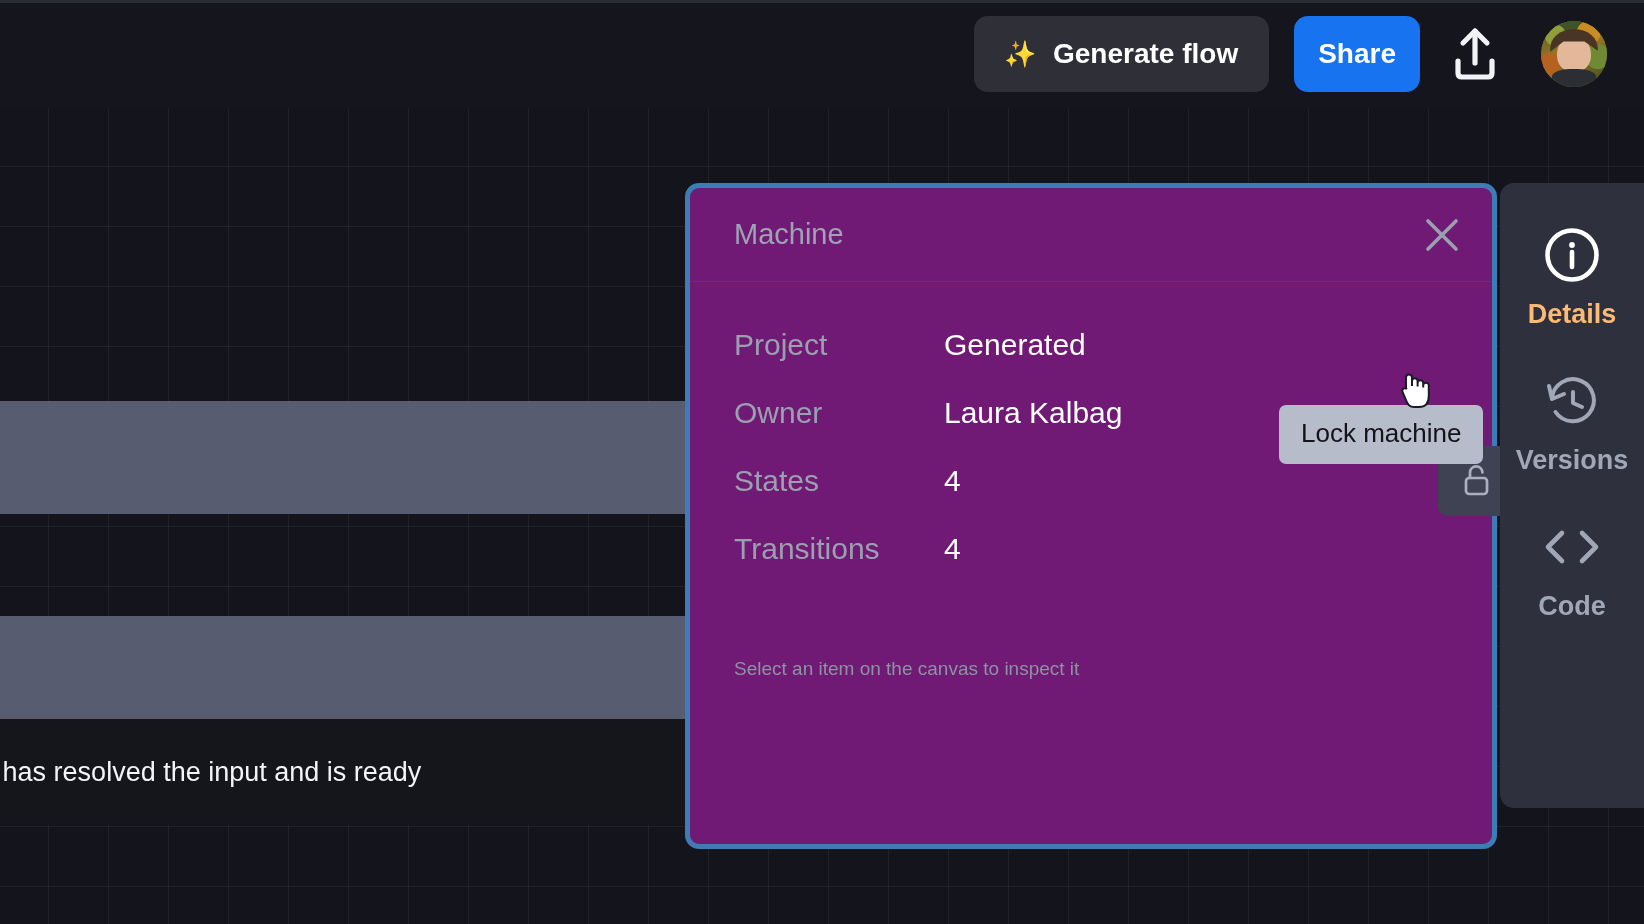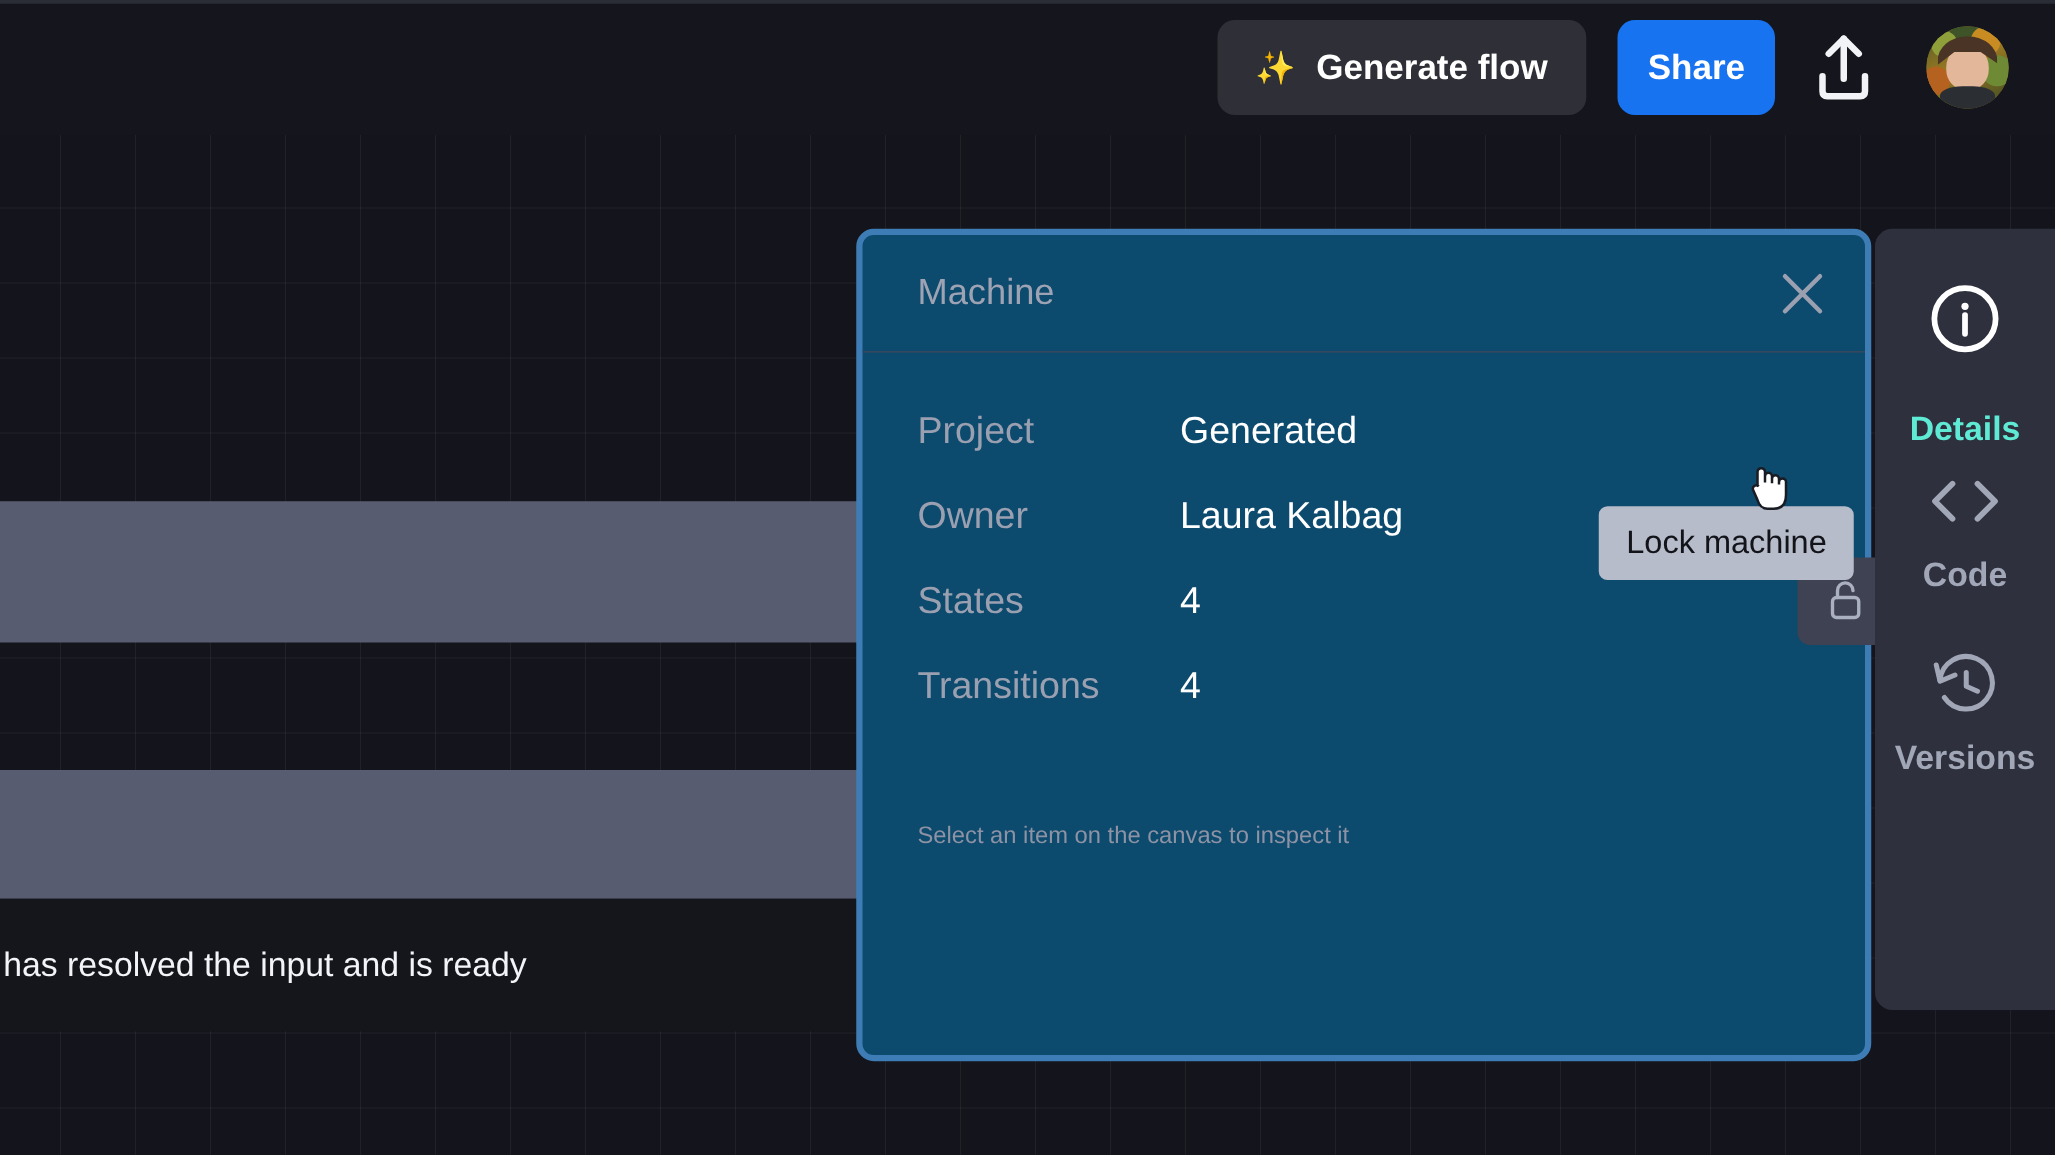--- a/index.html
+++ b/index.html
@@ -143,21 +143,21 @@
     background: #2b2f33;
   }
 
   
   .panel {
     position: absolute;
     left: 685px; top: 183px;
     width: 812px; height: 666px;
     border: 5px solid #3d7cb5;
     border-radius: 14px;
-    background: #0c4a6e;
+    background: #701a75;
     z-index: 20;
     overflow: visible;
   }
   .panel-header {
     position: relative;
     height: 94px;
     border-bottom: 1px solid #434757;
     display: flex; align-items: center;
     padding: 0 0 0 44px;
   }
@@ -257,21 +257,21 @@
     align-items: center; justify-content: flex-start;
     gap: 12px;
     cursor: pointer;
     padding-top: 6px;
   }
   .side-icon { height: 64px; display:flex; align-items:center; justify-content:center; }
   .side-label {
     font-size: 27px; font-weight: bold;
     color: #a2a7b8;
   }
-  .side-item.active .side-label { color: #5eead4; margin-top: 29px; }
+  .side-item.active .side-label { color: #fdba74; }
 </style>
 </head>
 <body>
 
 <div id="app">
 
   <div class="canvas">
     <div class="node-block node-a"></div>
     <div class="node-block node-b">
       
@@ -319,37 +319,37 @@
           <circle cx="29" cy="19" r="2.9" fill="#ffffff"></circle>
           <path d="M29 26 L29 41" stroke="#ffffff" stroke-width="4.6" stroke-linecap="round"></path>
         </svg>
       </span>
       <span class="side-label">Details</span>
     </div>
 
 
     <div class="side-item">
       <span class="side-icon">
-        <svg width="66" height="46" viewBox="0 0 66 46" fill="none">
-          <path d="M23 9 L9 23 L23 37" stroke="#a2a7b8" stroke-width="4.6" stroke-linecap="round" stroke-linejoin="round"></path>
-          <path d="M43 9 L57 23 L43 37" stroke="#a2a7b8" stroke-width="4.6" stroke-linecap="round" stroke-linejoin="round"></path>
-        </svg>
-      </span>
-      <span class="side-label">Code</span>
-    </div>
-
-    <div class="side-item">
-      <span class="side-icon">
         <svg width="58" height="58" viewBox="0 0 58 58" fill="none">
           <path d="M9 26 A21 21 0 1 1 12.5 40" stroke="#a2a7b8" stroke-width="4" fill="none" stroke-linecap="round"></path>
           <path d="M6 14 L9 27 L21 22" stroke="#a2a7b8" stroke-width="4" fill="none" stroke-linecap="round" stroke-linejoin="round"></path>
           <path d="M30 20 L30 31 L39 35" stroke="#a2a7b8" stroke-width="4" fill="none" stroke-linecap="round" stroke-linejoin="round"></path>
         </svg>
       </span>
       <span class="side-label">Versions</span>
+    </div>
+
+    <div class="side-item">
+      <span class="side-icon">
+        <svg width="66" height="46" viewBox="0 0 66 46" fill="none">
+          <path d="M23 9 L9 23 L23 37" stroke="#a2a7b8" stroke-width="4.6" stroke-linecap="round" stroke-linejoin="round"></path>
+          <path d="M43 9 L57 23 L43 37" stroke="#a2a7b8" stroke-width="4.6" stroke-linecap="round" stroke-linejoin="round"></path>
+        </svg>
+      </span>
+      <span class="side-label">Code</span>
     </div>
   </div>
 
   <div class="panel">
     <div class="panel-header">
       <span class="panel-title">Machine</span>
       <button class="close-btn">
         <svg width="40" height="40" viewBox="0 0 40 40" fill="none">
           <path d="M6 6 L34 34 M34 6 L6 34" stroke="#9aa0b0" stroke-width="3.6" stroke-linecap="round"></path>
         </svg>

